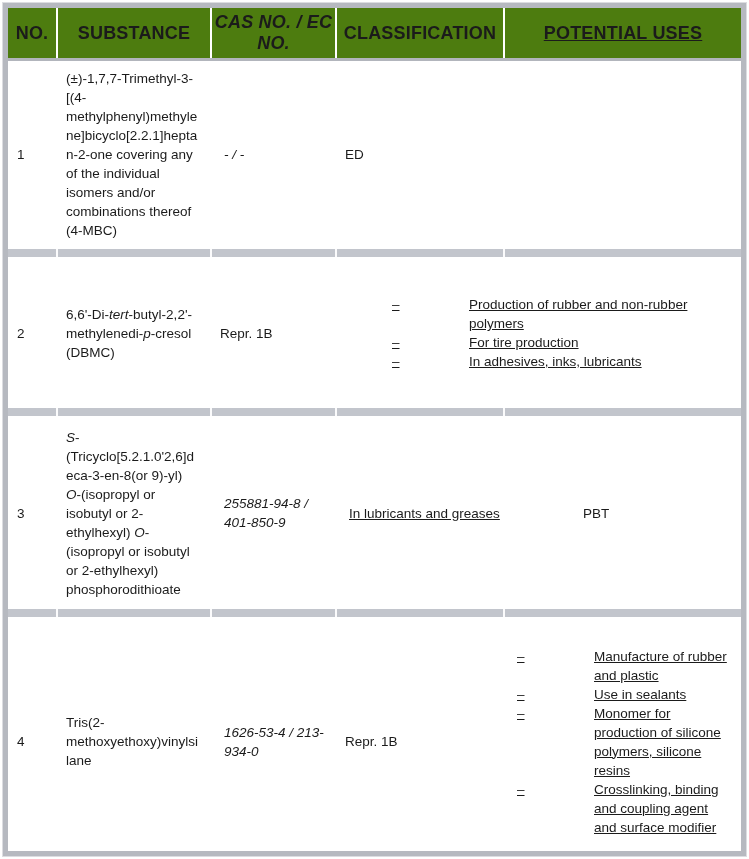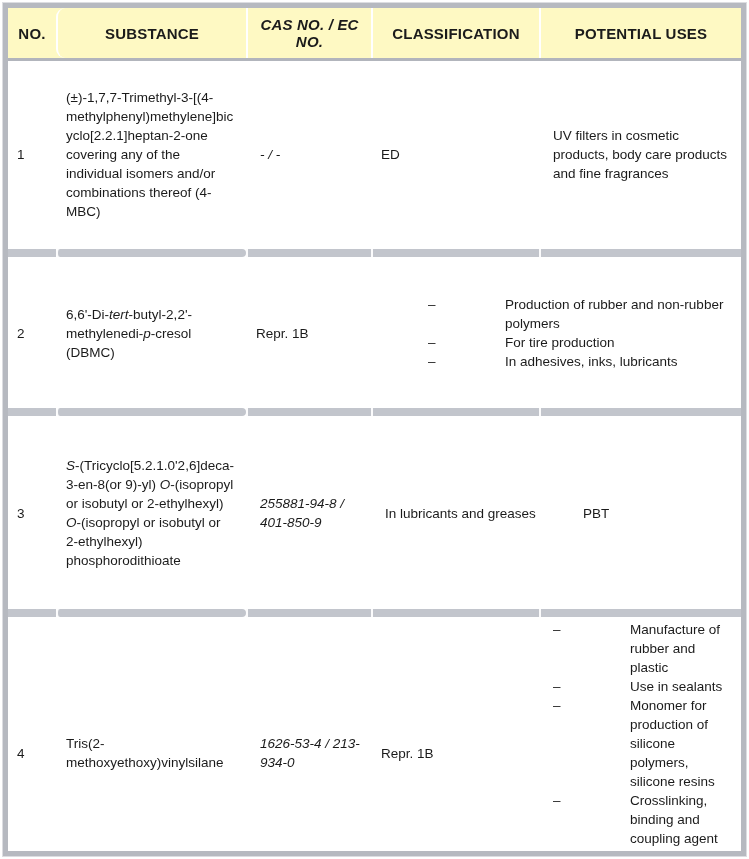--- a/index.html
+++ b/index.html
@@ -27,40 +27,40 @@
     background: #ffffff;
     display: flex;
     flex-direction: column;
     overflow: hidden;
   }
   
   .thead {
     display: flex;
     height: 50px;
     flex: none;
-    background: #fef9c3;
+    background: #4d7c0f;
     border-bottom: 3px solid #b2b5bc;
     font-weight: bold;
-    font-size: 15px;
+    font-size: 18px;
     letter-spacing: 0.2px;
   }
   .th {
     display: flex;
     align-items: center;
     justify-content: center;
     text-align: center;
     box-sizing: border-box;
   }
   .th + .th { border-left: 2px solid #ffffff; }
   
   .c-no   { width: 48px;  flex: none; }
-  .c-sub  { width: 190px; flex: none; border-radius: 9px; }
+  .c-sub  { width: 154px; flex: none; }
   .c-cas  { width: 125px; flex: none; font-style: italic; }
   .c-cls  { width: 168px; flex: none; }
-  .c-uses { flex: 1; }
+  .c-uses { flex: 1; text-decoration: underline; }
   
   .tbody { flex: 1; display: flex; flex-direction: column; }
   .row {
     display: flex;
     align-items: center;
     background: #ffffff;
     font-size: 13.5px;
     line-height: 19px;
   }
   .row.r1 { min-height: 186px; }
@@ -104,21 +104,20 @@
         <div class="th c-cls">CLASSIFICATION</div>
         <div class="th c-uses">POTENTIAL USES</div>
       </div>
 
       <div class="tbody" id="tbody">
   <div class="row r1">
     <div class="cell cell-no c-no">1</div>
     <div class="cell cell-sub c-sub"><span>(±)-1,7,7-Trimethyl-3-[(4-methylphenyl)methylene]bicyclo[2.2.1]heptan-2-one covering any of the individual isomers and/or combinations thereof (4-MBC)</span></div>
     <div class="cell cell-cas c-cas">- / -</div>
     <div class="cell cell-cls c-cls">ED</div>
-    <div class="cell cell-uses c-uses">UV filters in cosmetic products, body care products and fine fragrances</div>
   </div>
 
   <div class="sep">
     <div class="seg c-no"></div>
     <div class="seg c-sub"></div>
     <div class="seg c-cas"></div>
     <div class="seg c-cls"></div>
     <div class="seg c-uses"></div>
   </div>
 

